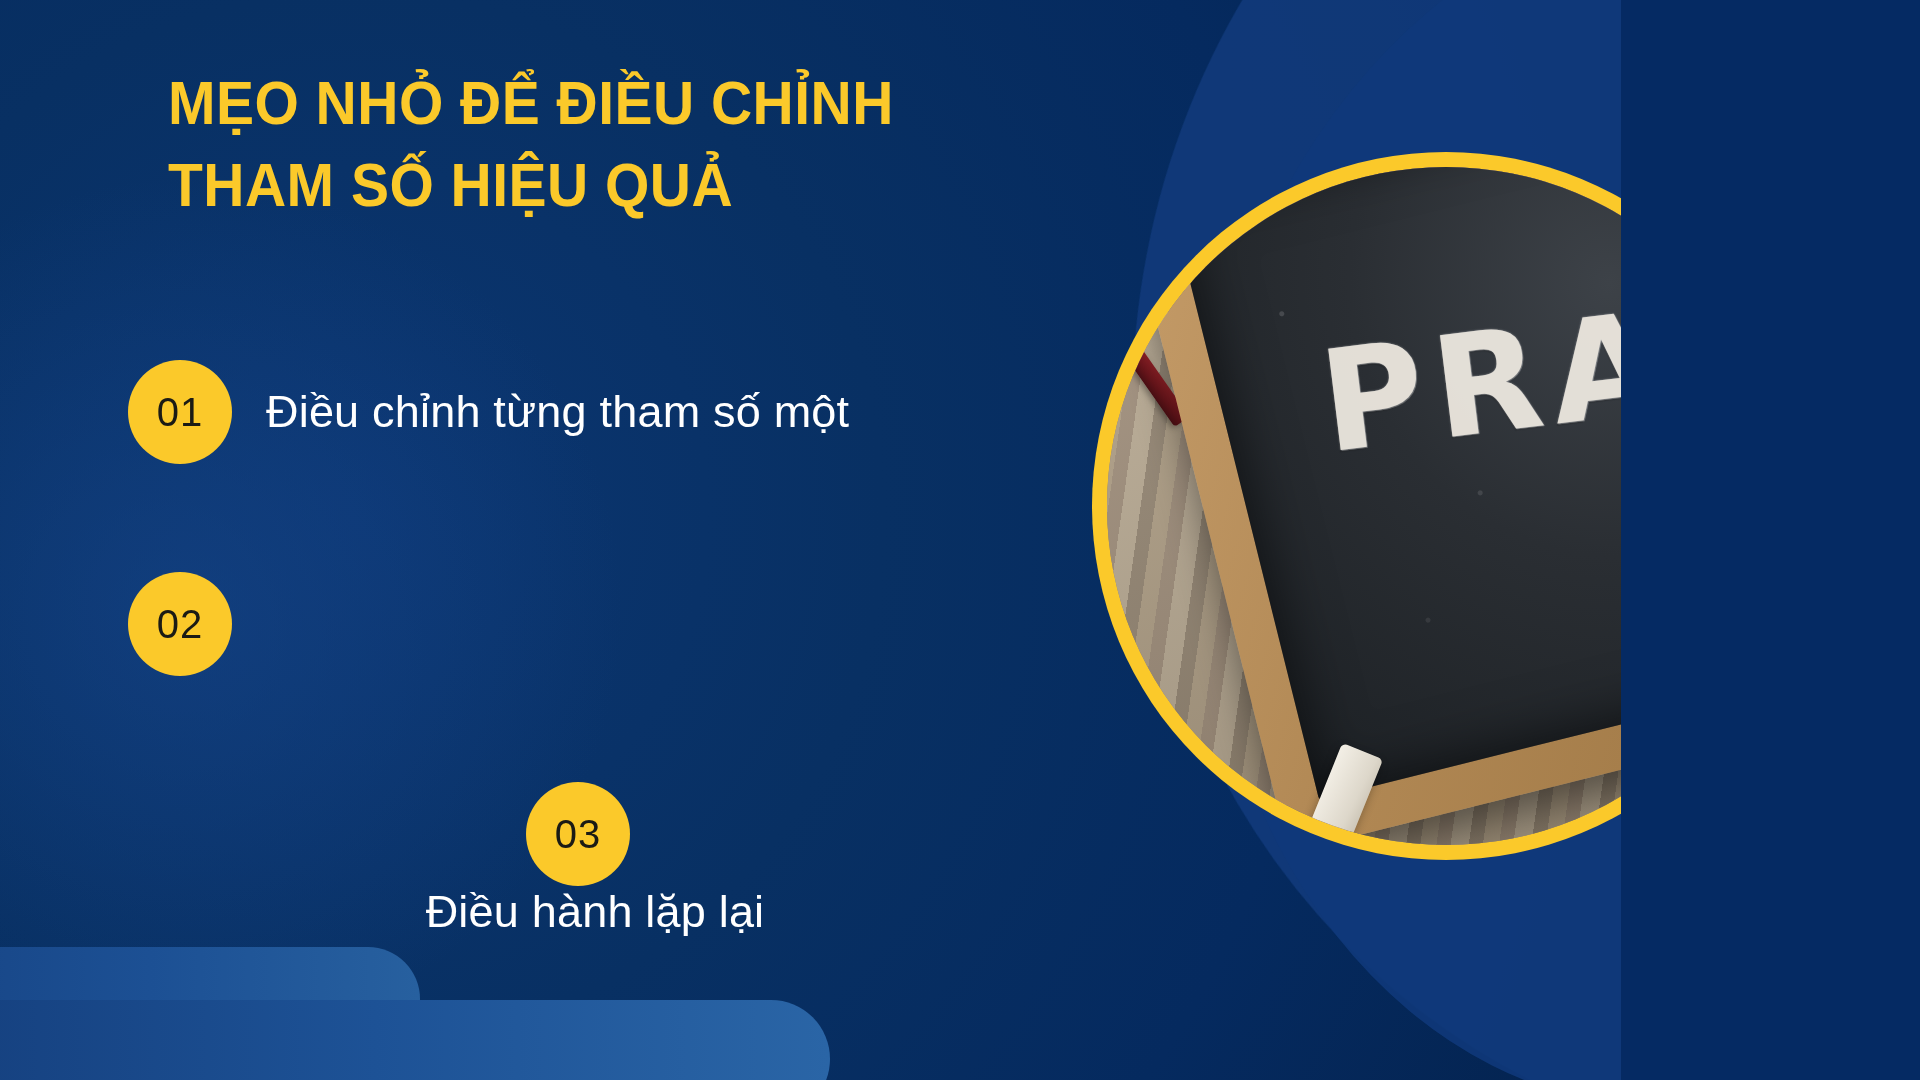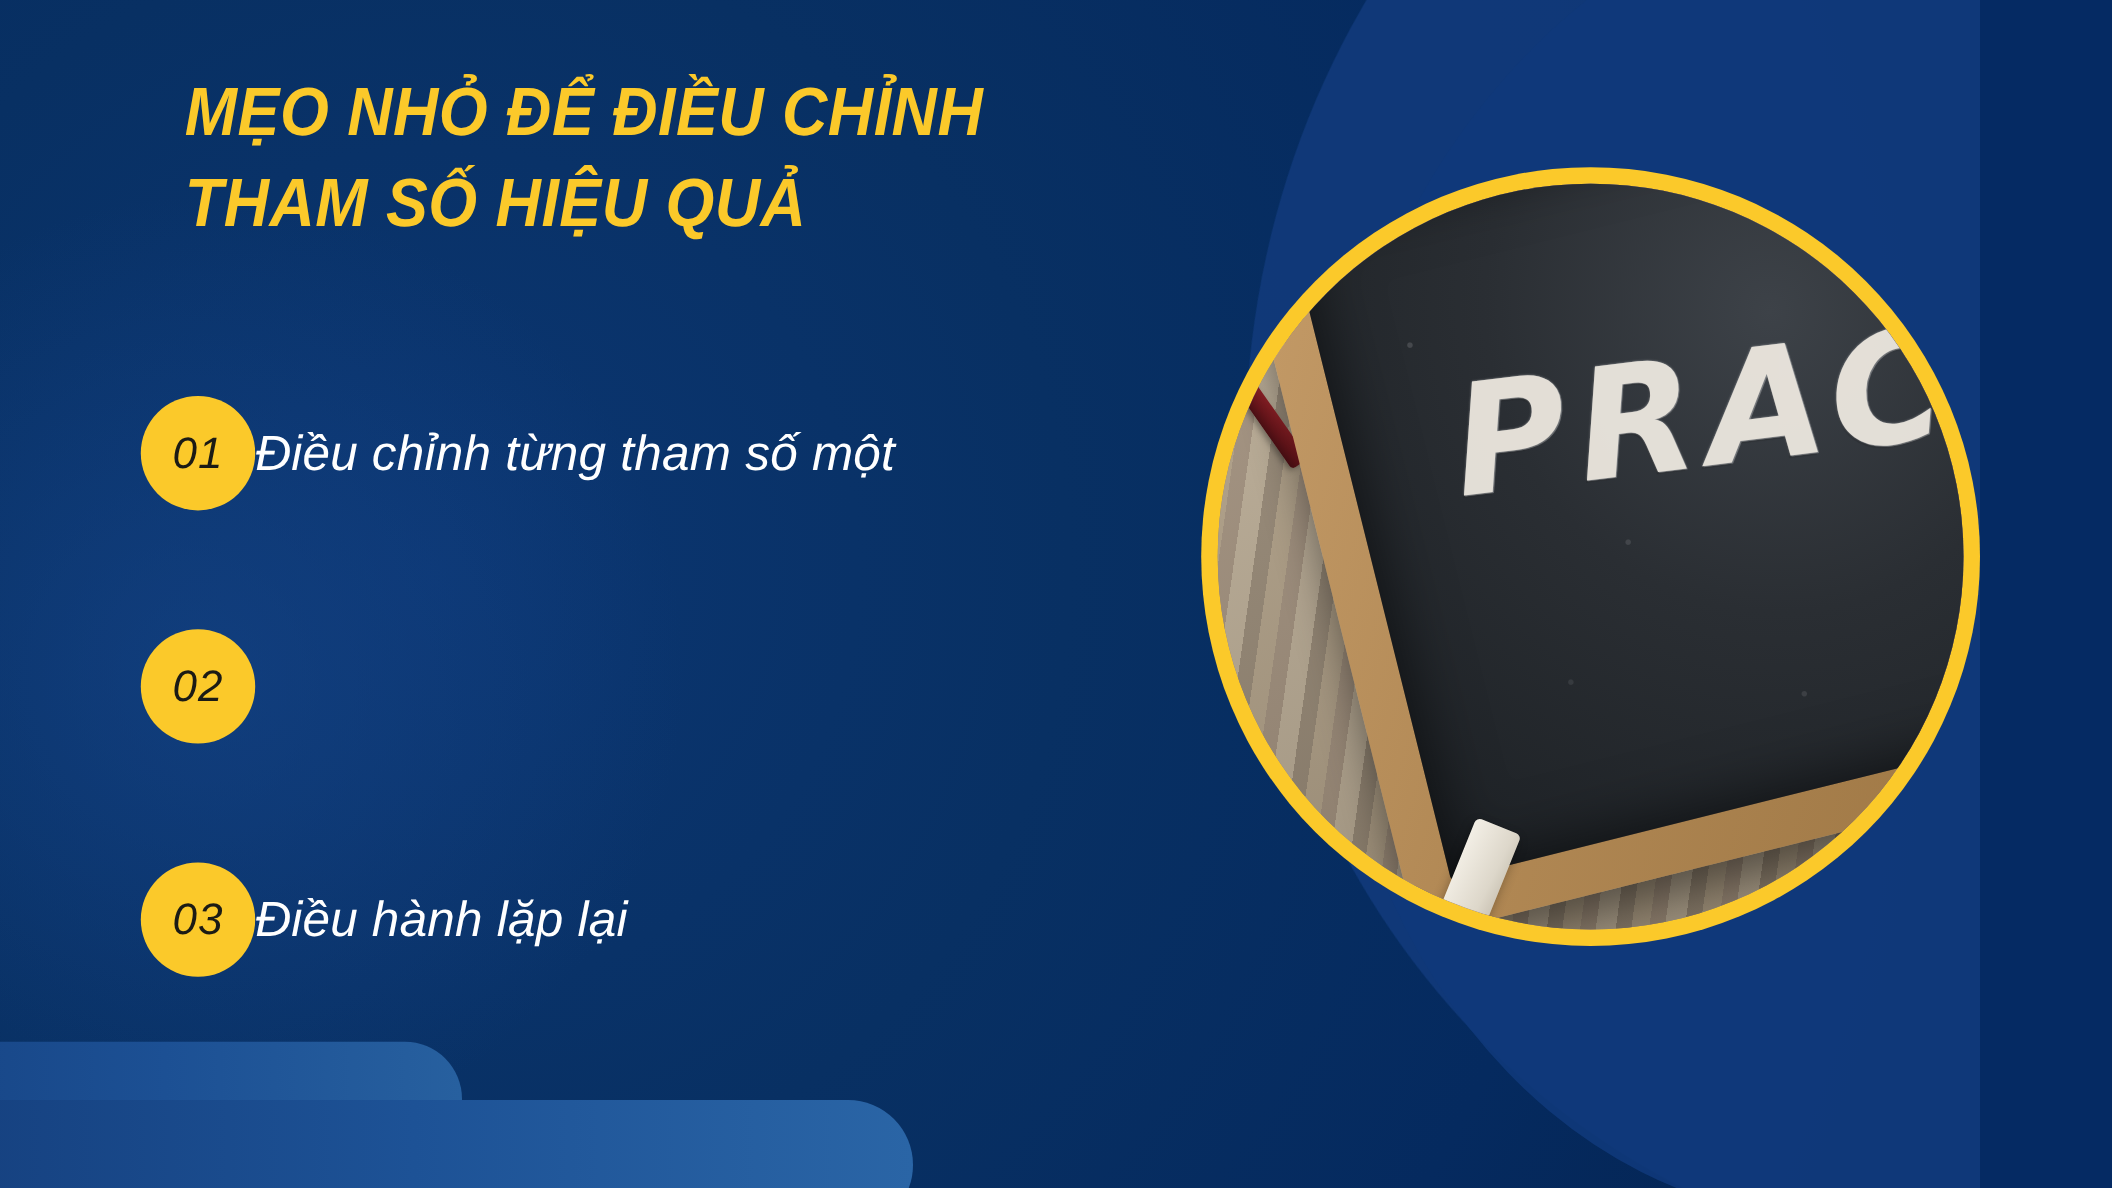--- a/index.html
+++ b/index.html
@@ -5,25 +5,24 @@
 <style>
   * { margin:0; padding:0; box-sizing:border-box; }
   html,body{
     width:1920px; height:1080px; overflow:hidden;
     background:#052a63;
     font-family:"Liberation Sans", sans-serif;
   }
 
   .slide{
     position:relative;
-    width:1800px; height:1080px;
+    width:1621px; height:1080px;
     background:
       radial-gradient(circle at 22% 48%, #0b3672 0%, #083063 38%, #052a5f 70%, #04234f 100%);
     overflow:hidden;
-    font-style:italic;
   }
 
   
   .blob-right{
     position:absolute;
     left:1130px; top:-340px;
     width:1260px; height:1500px;
     background:#123b7d;
     opacity:.85;
     border-radius:58% 42% 46% 54% / 52% 48% 52% 48%;
@@ -86,38 +85,39 @@
     position:absolute;
     left:128px; top:358px;
     width:900px;
   }
   .row{
     display:flex;
     align-items:center;
     height:108px;
     margin-bottom:104px;
   }
-  .row:last-child{ margin-bottom:0; }
+  .row:last-child{ margin-bottom:0;flex-direction:column; }
 
   .badge{
     flex:0 0 auto;
     width:104px; height:104px;
     border-radius:50%;
     background:#fbc92a;
     display:flex;
     align-items:center;
     justify-content:center;
     color:#1b1b15;
     font-family:"Liberation Sans Narrow","Liberation Sans", sans-serif;
     font-weight:normal;
     font-size:40px;
     letter-spacing:1px;
   }
 
   .row-label{
+    margin-left:34px;
     color:#ffffff;
     font-family:"Liberation Sans Narrow","Liberation Sans", sans-serif;
     font-weight:normal;
     font-size:45px;
     line-height:1.15;
     white-space:nowrap;
     letter-spacing:.2px;
   }
 
   

